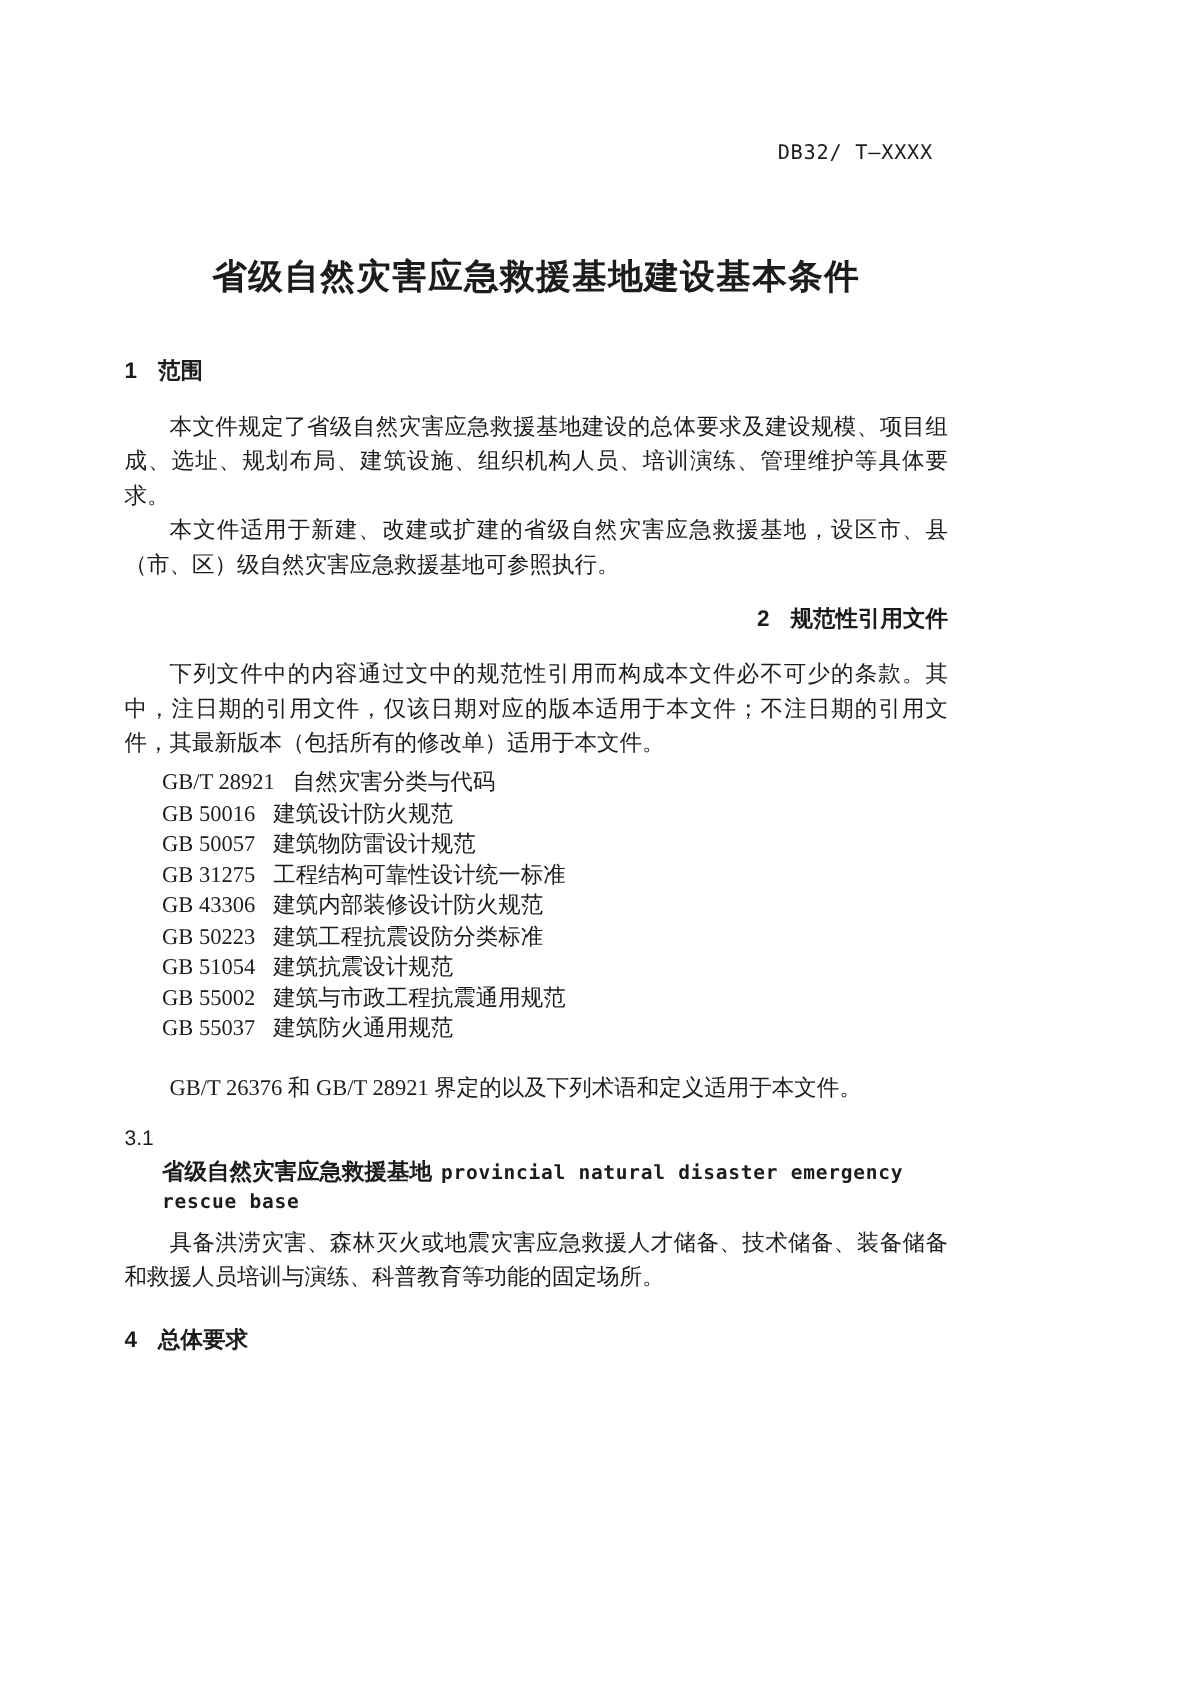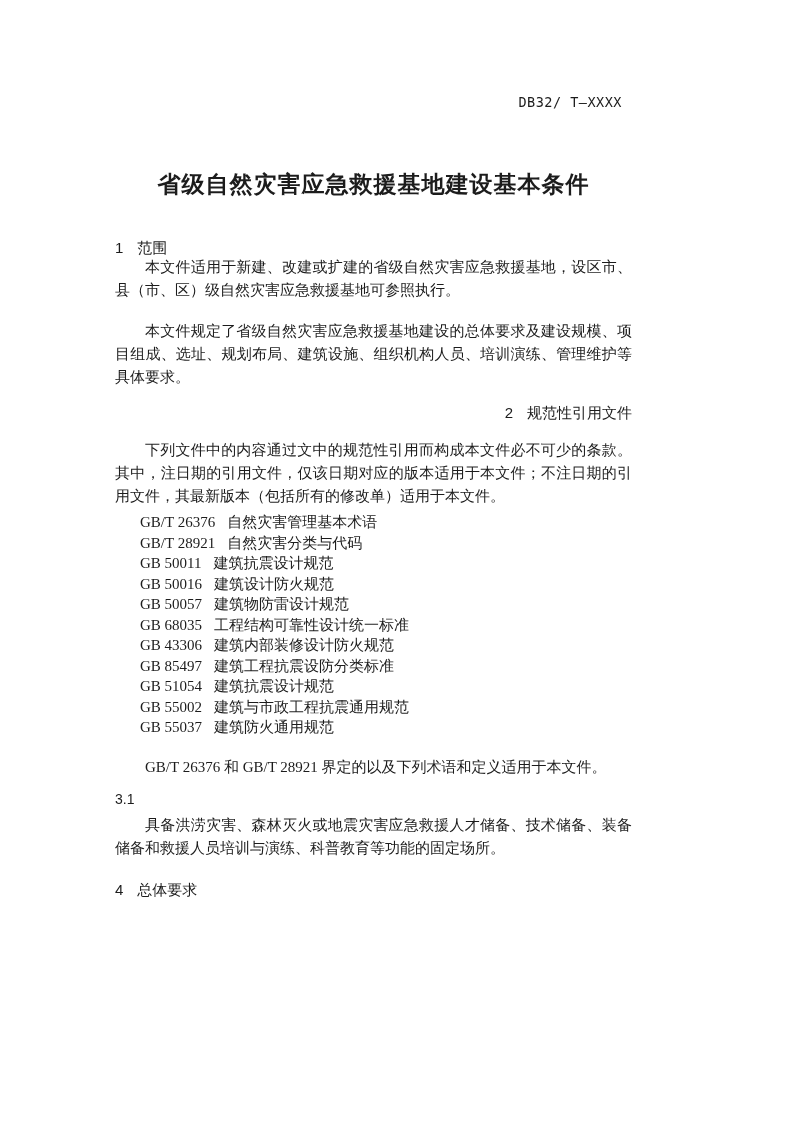--- a/index.html
+++ b/index.html
@@ -20,35 +20,34 @@
     right: 74px;
     font-family: "DejaVu Sans Mono", monospace;
     font-size: 13.5px;
     letter-spacing: 0.5px;
     color: #1c1c1c;
     white-space: pre;
   }
 
   .content {
     padding: 168px 64px 0 83px;
-    margin-left: 32px;
   }
 
   .doc-title {
     text-align: center;
     font-family: "Liberation Sans", sans-serif;
     font-weight: 700;
     font-size: 23px;
     letter-spacing: 1px;
     line-height: 32px;
   }
 
   .sec-heading {
     font-family: "Liberation Sans", sans-serif;
-    font-weight: 400;
+    font-weight: 700;
     font-size: 15px;
     line-height: 16px;
   }
   .sec-num { display: inline-block; margin-right: 14px; }
 
   .h1 { margin-top: 40px; }
   .h2 { margin-top: 16px; text-align: right; }
   .h3 { margin-top: 22px; }
   .h4 { margin-top: 22px; }
 
@@ -115,62 +114,56 @@
   <div class="doc-header">DB32/ T—XXXX</div>
 
   <div class="content">
 
     <h1 class="doc-title">省级自然灾害应急救援基地建设基本条件</h1>
 
     <div>
       <div class="sec-heading h1">
         <span class="sec-num">1</span><span class="sec-title">范围</span>
       </div>
+      <p class="body-p">本文件规定了省级自然灾害应急救援基地建设的总体要求及建设规模、项目组成、选址、规划布局、建筑设施、组织机构人员、培训演练、管理维护等具体要求。</p>
       <p class="body-p flow">本文件适用于新建、改建或扩建的省级自然灾害应急救援基地，设区市、县（市、区）级自然灾害应急救援基地可参照执行。</p>
-      <p class="body-p">本文件规定了省级自然灾害应急救援基地建设的总体要求及建设规模、项目组成、选址、规划布局、建筑设施、组织机构人员、培训演练、管理维护等具体要求。</p>
     </div>
 
     <div>
       <div class="sec-heading h2">
         <span class="sec-num">2</span><span class="sec-title">规范性引用文件</span>
       </div>
       <p class="body-p">下列文件中的内容通过文中的规范性引用而构成本文件必不可少的条款。其中，注日期的引用文件，仅该日期对应的版本适用于本文件；不注日期的引用文件，其最新版本（包括所有的修改单）适用于本文件。</p>
       <div class="ref-list">
 
-          <div class="ref-line">
-            <span class="ref-code">GB/T 26376</span><span class="ref-title">自然灾害管理基本术语</span>
-          </div>
 
           <div class="ref-line">
             <span class="ref-code">GB/T 28921</span><span class="ref-title">自然灾害分类与代码</span>
           </div>
 
-          <div class="ref-line">
-            <span class="ref-code">GB 50011</span><span class="ref-title">建筑抗震设计规范</span>
-          </div>
 
           <div class="ref-line">
             <span class="ref-code">GB 50016</span><span class="ref-title">建筑设计防火规范</span>
           </div>
 
           <div class="ref-line">
             <span class="ref-code">GB 50057</span><span class="ref-title">建筑物防雷设计规范</span>
           </div>
 
 
           <div class="ref-line">
-            <span class="ref-code">GB 68035</span><span class="ref-title">工程结构可靠性设计统一标准</span>
+            <span class="ref-code">GB 31275</span><span class="ref-title">工程结构可靠性设计统一标准</span>
           </div>
 
           <div class="ref-line">
             <span class="ref-code">GB 43306</span><span class="ref-title">建筑内部装修设计防火规范</span>
           </div>
 
           <div class="ref-line">
-            <span class="ref-code">GB 85497</span><span class="ref-title">建筑工程抗震设防分类标准</span>
+            <span class="ref-code">GB 50223</span><span class="ref-title">建筑工程抗震设防分类标准</span>
           </div>
 
           <div class="ref-line">
             <span class="ref-code">GB 51054</span><span class="ref-title">建筑抗震设计规范</span>
           </div>
 
 
           <div class="ref-line">
             <span class="ref-code">GB 55002</span><span class="ref-title">建筑与市政工程抗震通用规范</span>
           </div>
@@ -178,20 +171,23 @@
           <div class="ref-line">
             <span class="ref-code">GB 55037</span><span class="ref-title">建筑防火通用规范</span>
           </div>
         </div>
     </div>
 
     <div>
       <p class="body-p">GB/T 26376 和 GB/T 28921 界定的以及下列术语和定义适用于本文件。</p>
 
       <div class="term-id">3.1</div>
+      <div class="term-line">
+        <span class="term-zh">省级自然灾害应急救援基地</span><span class="term-en">provincial natural disaster emergency rescue base</span>
+      </div>
       <p class="body-p term-def">具备洪涝灾害、森林灭火或地震灾害应急救援人才储备、技术储备、装备储备和救援人员培训与演练、科普教育等功能的固定场所。</p>
     </div>
 
     <div>
       <div class="sec-heading h4">
         <span class="sec-num">4</span><span class="sec-title">总体要求</span>
       </div>
     </div>
 
   </div>

